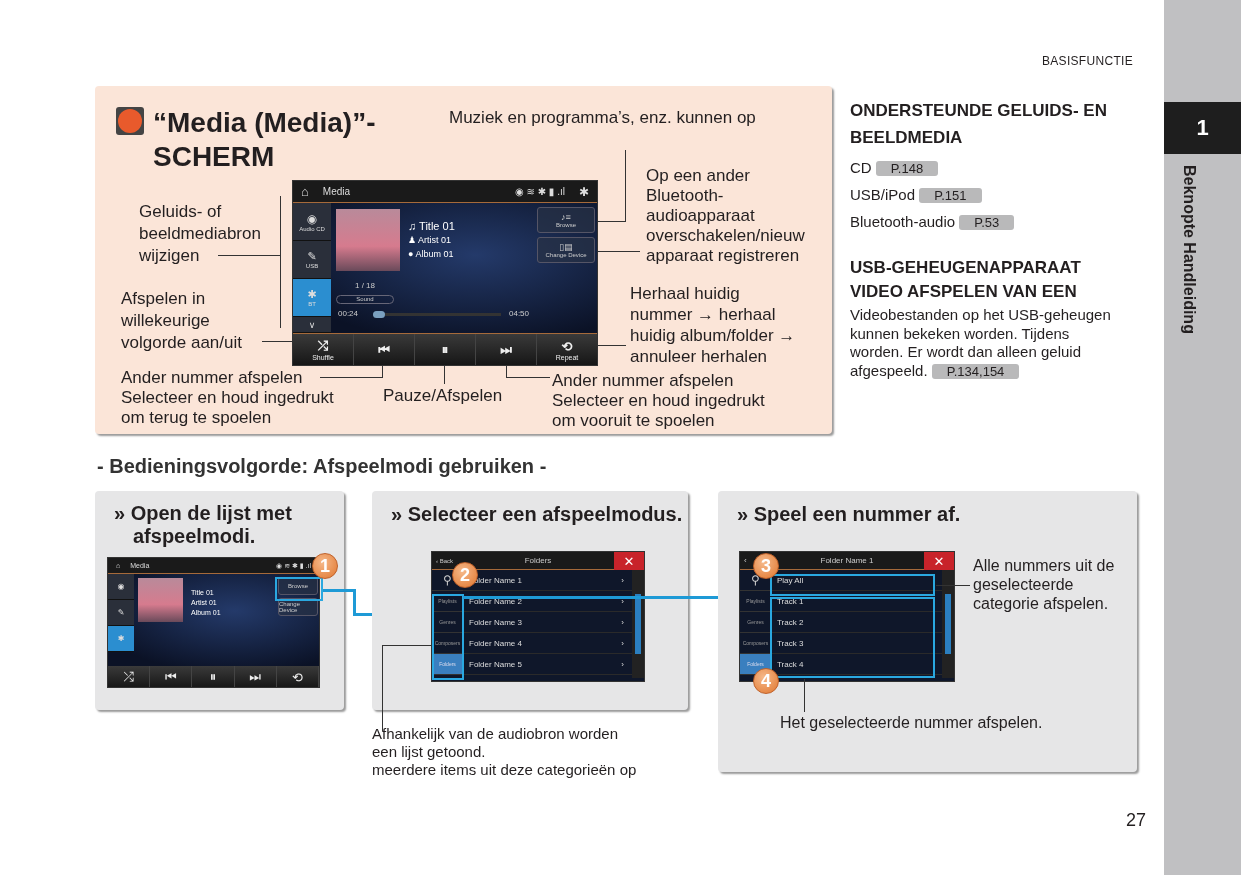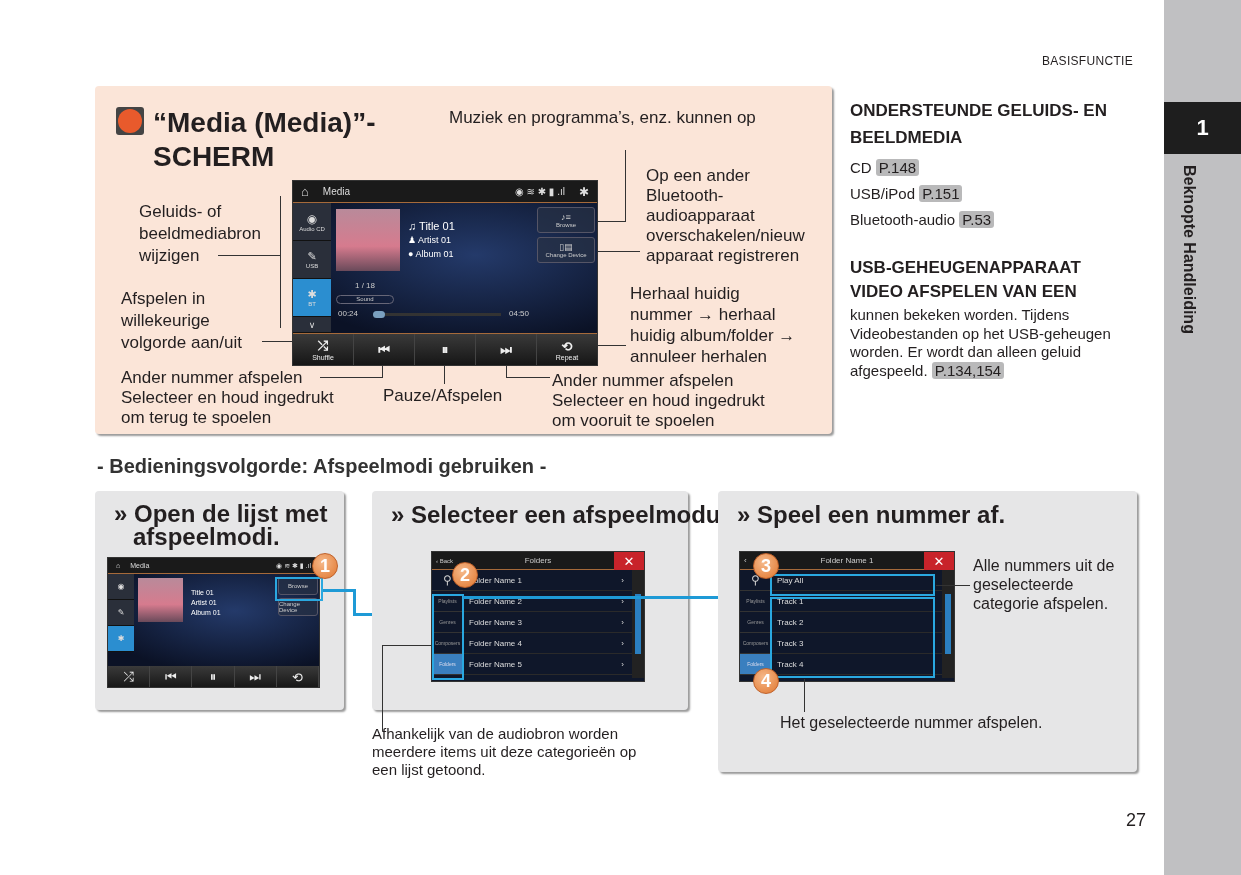--- a/index.html
+++ b/index.html
@@ -17,22 +17,22 @@
 .note{font-size:17px;line-height:20px;color:#231f20}
 .scr{background:#0f1828;border:1px solid #333;overflow:hidden}
 .scr .top{height:22px;background:#1a1a1a;border-bottom:1px solid #a66a3a;color:#ddd;font-size:10px;display:flex;align-items:center;padding:0 8px;gap:14px}
 .scr .body{position:relative;background:radial-gradient(ellipse at 60% 40%,#243a6a,#0b1226 80%)}
 .bar{background:linear-gradient(#3a3a3a,#161616);display:flex}
 .bar div{flex:1;color:#eee;display:flex;flex-direction:column;align-items:center;justify-content:center;border-right:1px solid #444;font-size:13px}
 .bar div span{font-size:7px}
 .src{position:absolute;left:0;width:38px;background:#2a2f3a;border-bottom:1px solid #111;color:#ddd;font-size:6px;display:flex;flex-direction:column;align-items:center;justify-content:center}
 .sbtn{position:absolute;border:1px solid #556;border-radius:3px;background:rgba(40,50,70,.7);color:#ccc;font-size:6px;display:flex;flex-direction:column;align-items:center;justify-content:center}
 .grey{background:#e6e6e7;border-radius:4px;box-shadow:2px 2px 2px #9a9a9a}
-.step{font-weight:bold;font-size:24px;line-height:23px}
-.ref{background:#b9b9ba;border-radius:3px;padding:0 3px;font-size:15px}
+.step{font-weight:bold;font-size:20px;line-height:23px}
+.ref{background:#b9b9ba;border-radius:3px;padding:0 15px;font-size:13px}
 .sech{font-weight:bold;font-size:17px;line-height:27px}
 .txt{font-size:15px;line-height:19px}
 .line{position:absolute;background:#333}
 .blue{position:absolute;background:#1e9ad6}
 .badge{position:absolute;width:26px;height:26px;border-radius:50%;background:radial-gradient(circle at 40% 35%,#f6b98a,#e0762e);color:#fff;font-weight:bold;font-size:18px;display:flex;align-items:center;justify-content:center;border:1px solid #c0612a}
 .list{background:#0f172a;border:1px solid #333;overflow:hidden}
 .list .lt{height:18px;background:#1a1a1a;border-bottom:1px solid #a66a3a;color:#ccc;font-size:8px;display:flex;align-items:center;justify-content:center;position:relative}
 .list .x{position:absolute;right:0;top:0;width:30px;height:18px;background:#c8232a;color:#fff;font-size:13px;display:flex;align-items:center;justify-content:center}
 .row{height:21px;border-bottom:1px solid #2a2a2a;color:#ddd;font-size:8px;display:flex;align-items:center;padding-left:6px;position:relative}
 .cat{height:21px;color:#999;font-size:5px;display:flex;align-items:center;justify-content:center;border-bottom:1px solid #333}
@@ -178,22 +178,22 @@
     <div><span>USB/iPod</span> <span class="ref">P.151</span></div>
     <div><span>Bluetooth-audio</span> <span class="ref">P.53</span></div>
   </div>
 </div>
 <div class="abs" style="left:850px;top:256px;width:300px">
   <div class="sech" style="line-height:24px">
       <div>USB-GEHEUGENAPPARAAT</div>
       <div>VIDEO AFSPELEN VAN EEN</div>
     </div>
   <div class="txt" style="margin-top:2px;line-height:18.5px">
-    <div>kunnen bekeken worden. Tijdens</div>
-      <div>Videobestanden op het USB-geheugen</div>
+    <div>Videobestanden op het USB-geheugen</div>
+      <div>kunnen bekeken worden. Tijdens</div>
       <div>worden. Er wordt dan alleen geluid</div>
     <div><span>afgespeeld.</span> <span class="ref">P.134,154</span></div>
   </div>
 </div>
 
 <div class="abs" style="left:97px;top:455px;font-size:20px;font-weight:bold;color:#333">- Bedieningsvolgorde: Afspeelmodi gebruiken -</div>
 
 <div class="abs grey" style="left:95px;top:491px;width:249px;height:219px"></div>
 <div class="abs step" style="left:114px;top:502px">» <span>Open de lijst met</span><div style="padding-left:19px">afspeelmodi.</div></div>
 <div class="abs scr" style="left:107px;top:557px;width:213px;height:131px">
@@ -284,22 +284,22 @@
   </div>
 </div>
 <div class="hl" style="left:432px;top:594px;width:32px;height:86px"></div>
 <div class="badge" style="left:452px;top:562px">2</div>
 <div class="blue" style="left:463px;top:596px;width:262px;height:3px"></div>
 <div class="abs" style="left:722px;top:590px;width:0;height:0;border-left:12px solid #1e9ad6;border-top:8px solid transparent;border-bottom:8px solid transparent"></div>
 <div class="line" style="left:382px;top:645px;width:50px;height:1px"></div>
 <div class="line" style="left:382px;top:645px;width:1px;height:86px"></div>
 <div class="abs txt" style="left:372px;top:725px;line-height:18px">
   <div>Afhankelijk van de audiobron worden</div>
+    <div>een lijst getoond.</div>
     <div>meerdere items uit deze categorieën op</div>
-    <div>een lijst getoond.</div>
 </div>
 
 <div class="abs grey" style="left:718px;top:491px;width:419px;height:281px"></div>
 <div class="abs step" style="left:737px;top:503px">» <span>Speel een nummer af.</span></div>
 <div class="abs list" style="left:739px;top:551px;width:216px;height:131px">
   <div class="lt">
       <span style="position:absolute;left:4px">‹</span>
       <span>Folder Name 1</span>
       <span class="x">✕</span>
     </div>

